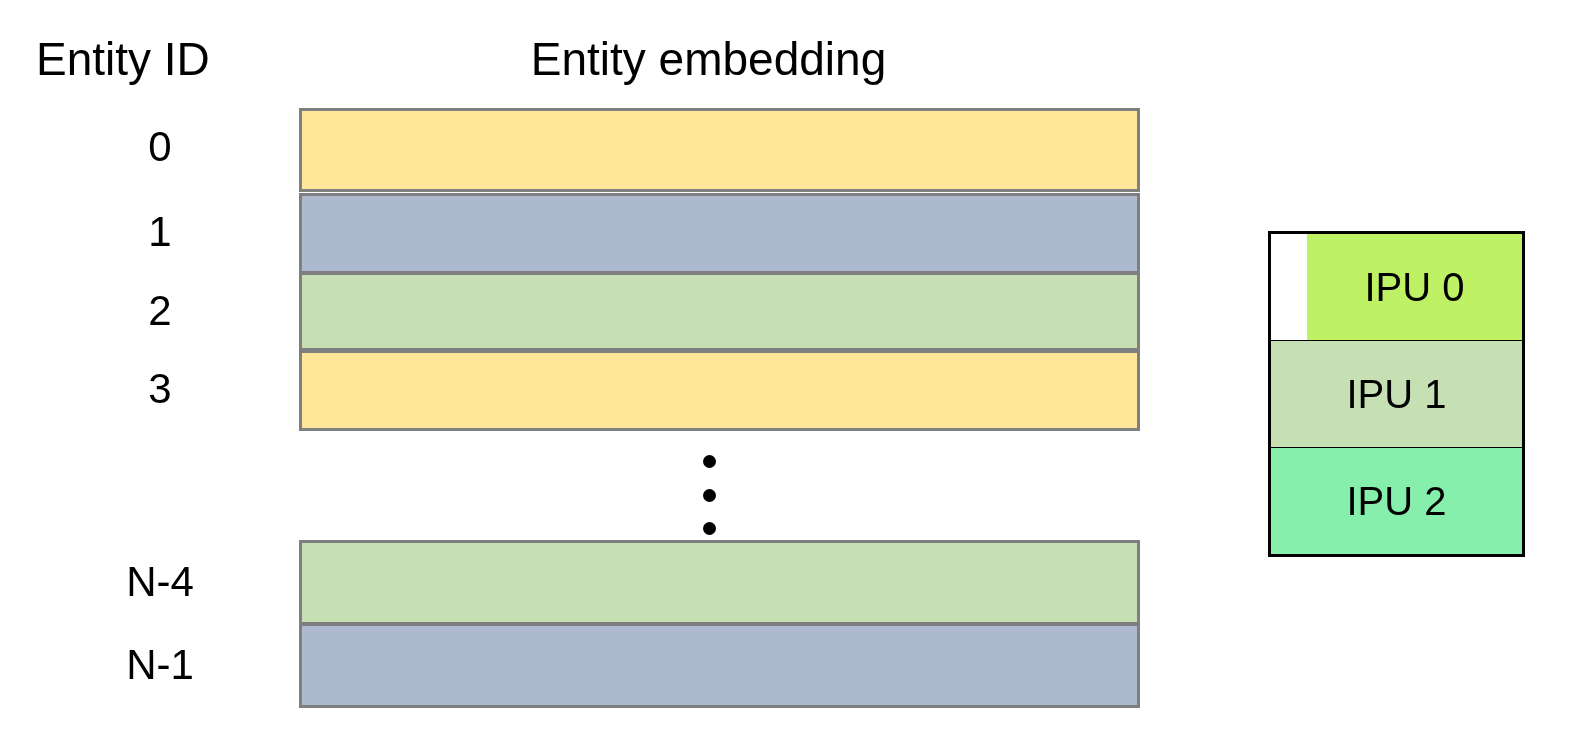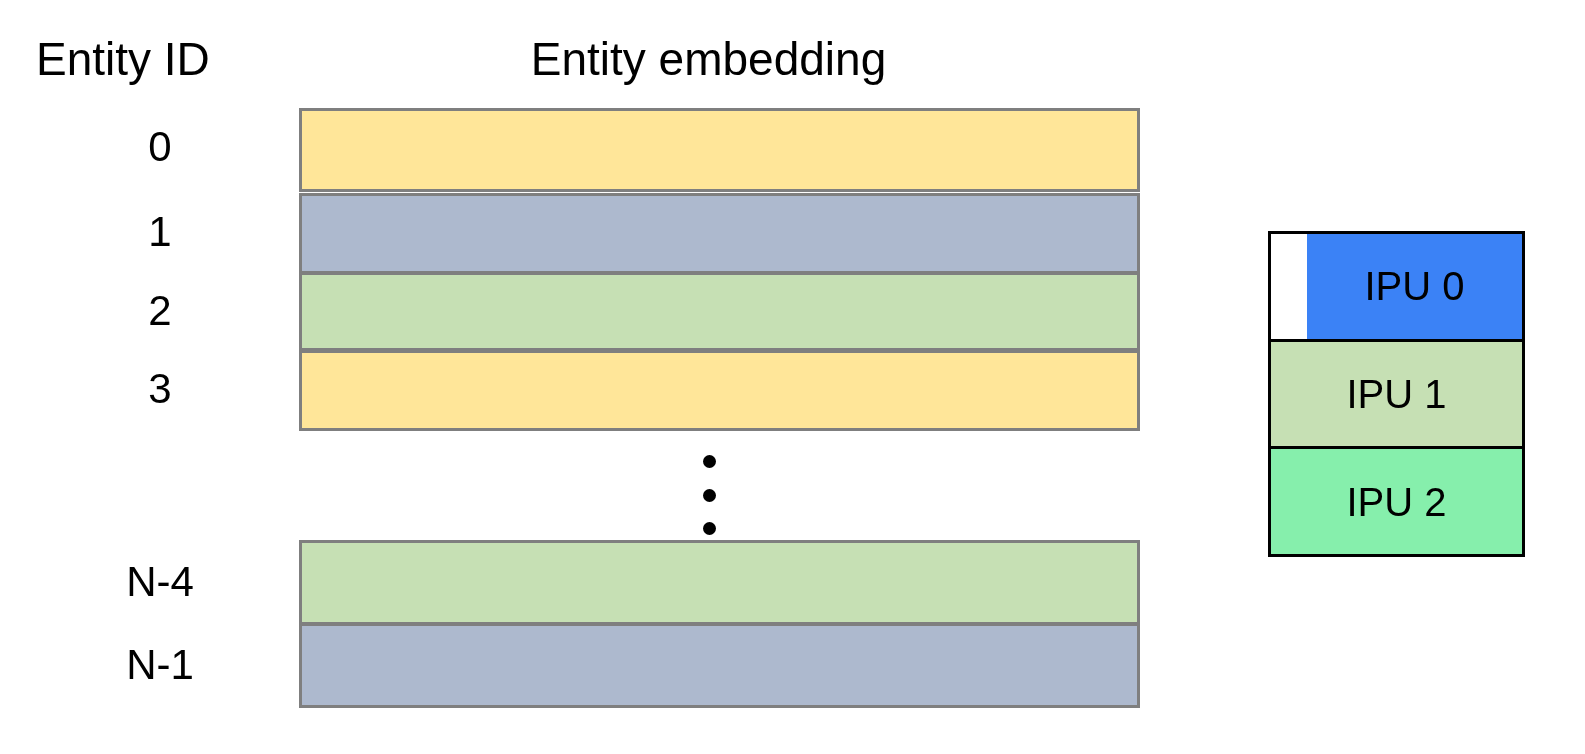--- a/index.html
+++ b/index.html
@@ -99,21 +99,21 @@
     box-sizing: border-box;
     display: flex;
     align-items: center;
     justify-content: center;
     font-size: 40px;
     line-height: 1;
     color: #000;
     white-space: nowrap;
   }
   #legend .legend-row + .legend-row {
-    border-top: 3px solid #0ea5e9;
+    border-top: 1px solid #0ea5e9;
   }
 </style>
 </head>
 <body style="background-color: rgb(255, 255, 255);">
 
 <div class="canvas">
 
   <div class="hdr" id="entity-id-header">Entity ID</div>
 
   <div class="hdr" id="entity-embedding-header">Entity embedding</div>
@@ -132,21 +132,21 @@
   <div class="bar" style="top: 540px; height: 85px; background-color: rgb(198, 224, 180); border-color: rgb(127, 127, 127);"></div>
   <div class="bar" style="top: 623px; height: 85px; background-color: rgb(173, 185, 206); border-color: rgb(127, 127, 127);"></div>
 
   <div id="vertical-ellipsis">
     <span class="dot"></span>
     <span class="dot"></span>
     <span class="dot"></span>
   </div>
 
   <div id="legend" style="border-color: rgb(0, 0, 0);">
-    <div class="legend-row" style="background-color: #3b82f6; margin-left: 36px;">
+    <div class="legend-row" style="background-color: #bef264; margin-left: 36px;">
       <span>IPU 0</span>
     </div>
     <div class="legend-row" style="background-color: rgb(198, 224, 180); border-top-color: rgb(0, 0, 0);">
       <span>IPU 1</span>
     </div>
     <div class="legend-row" style="background-color: #86efac; border-top-color: rgb(0, 0, 0);">
       <span>IPU 2</span>
     </div>
   </div>
 

